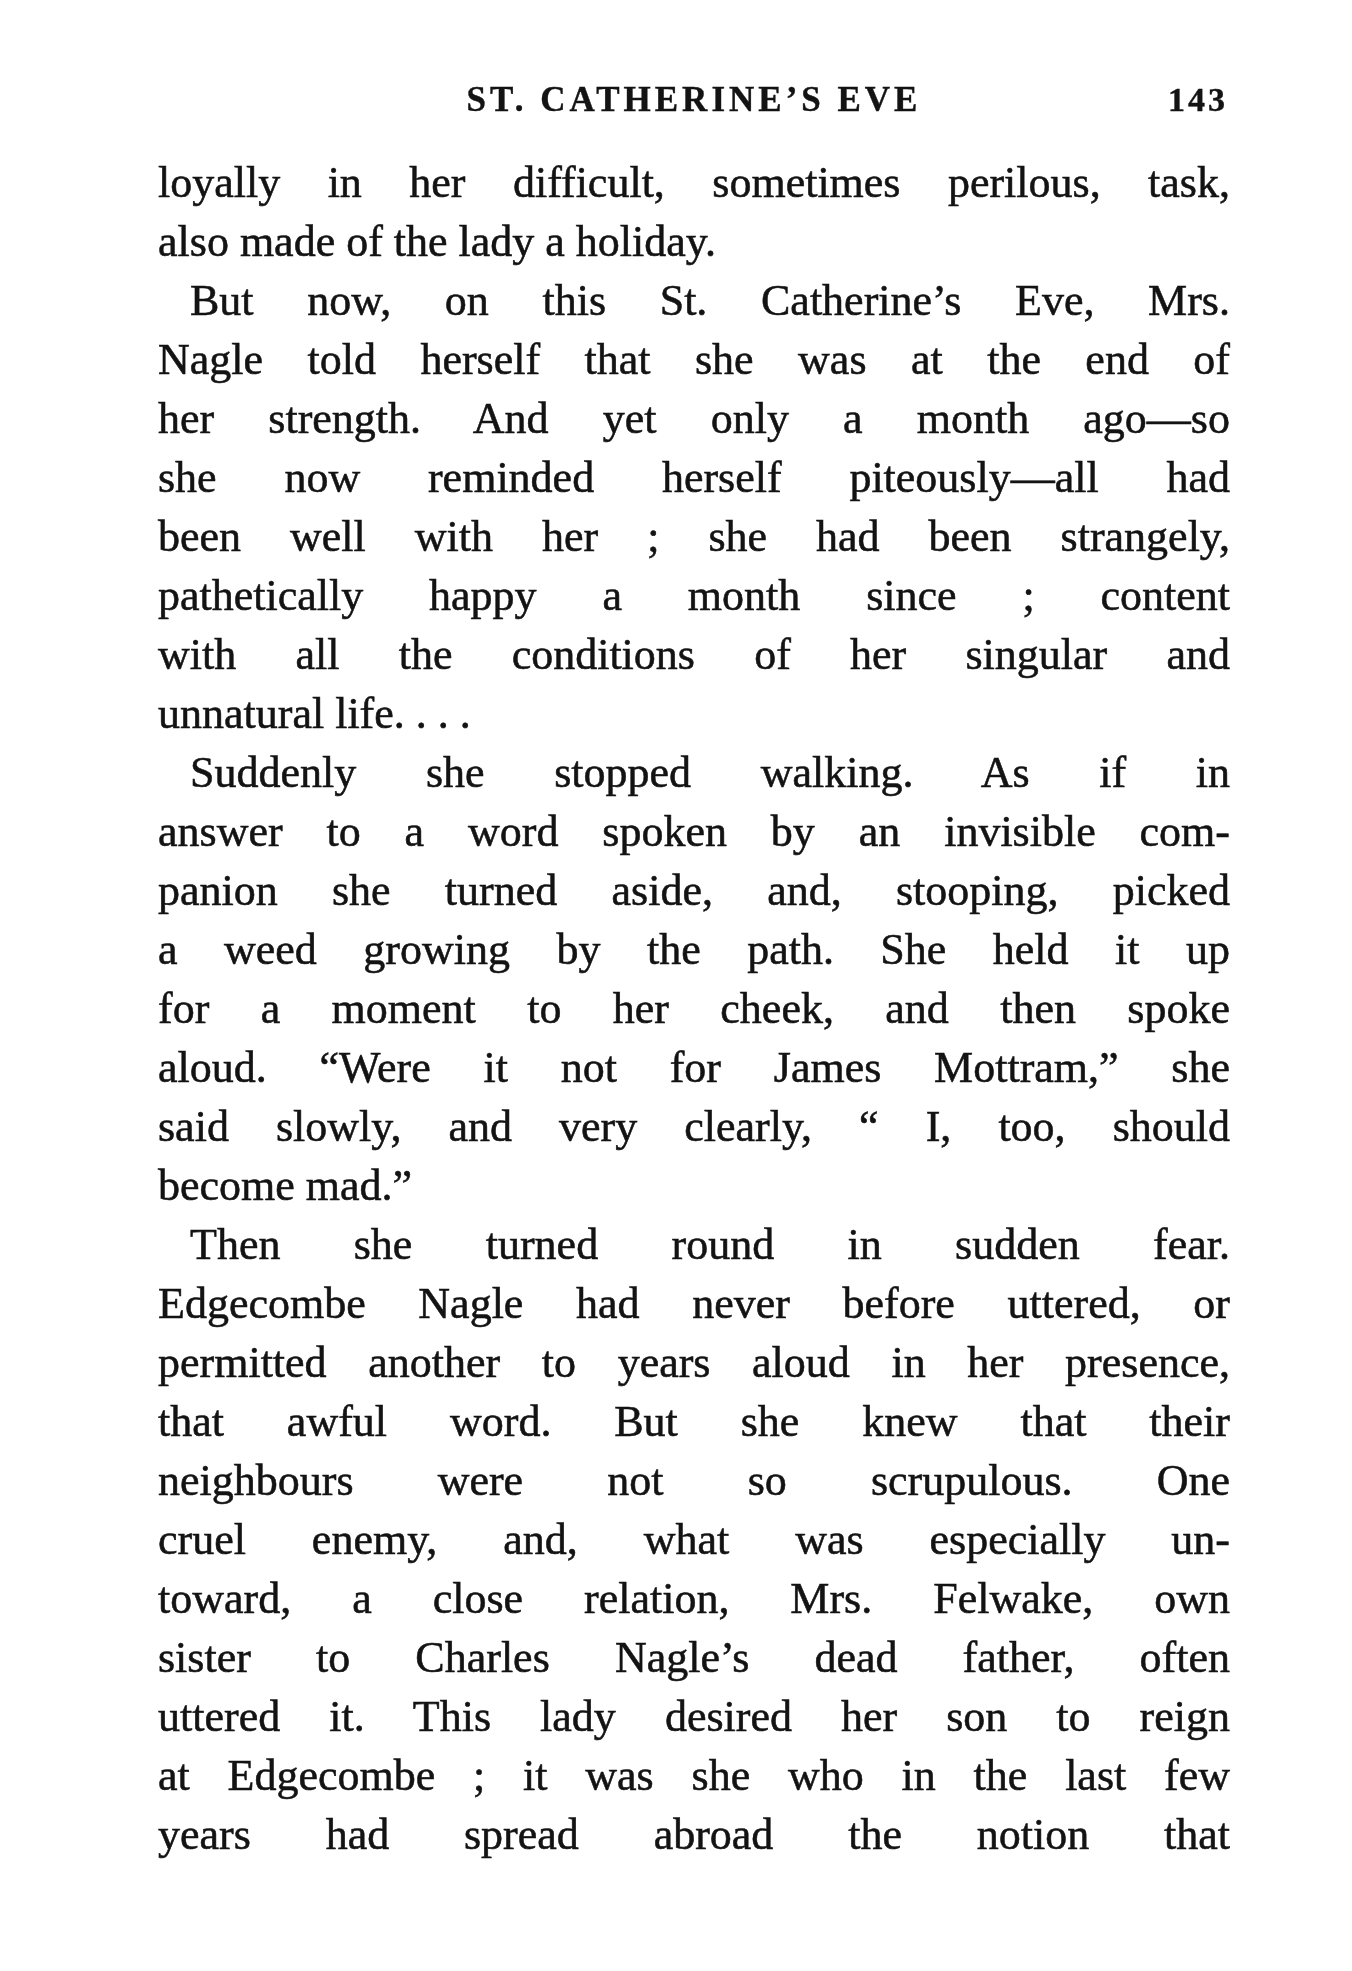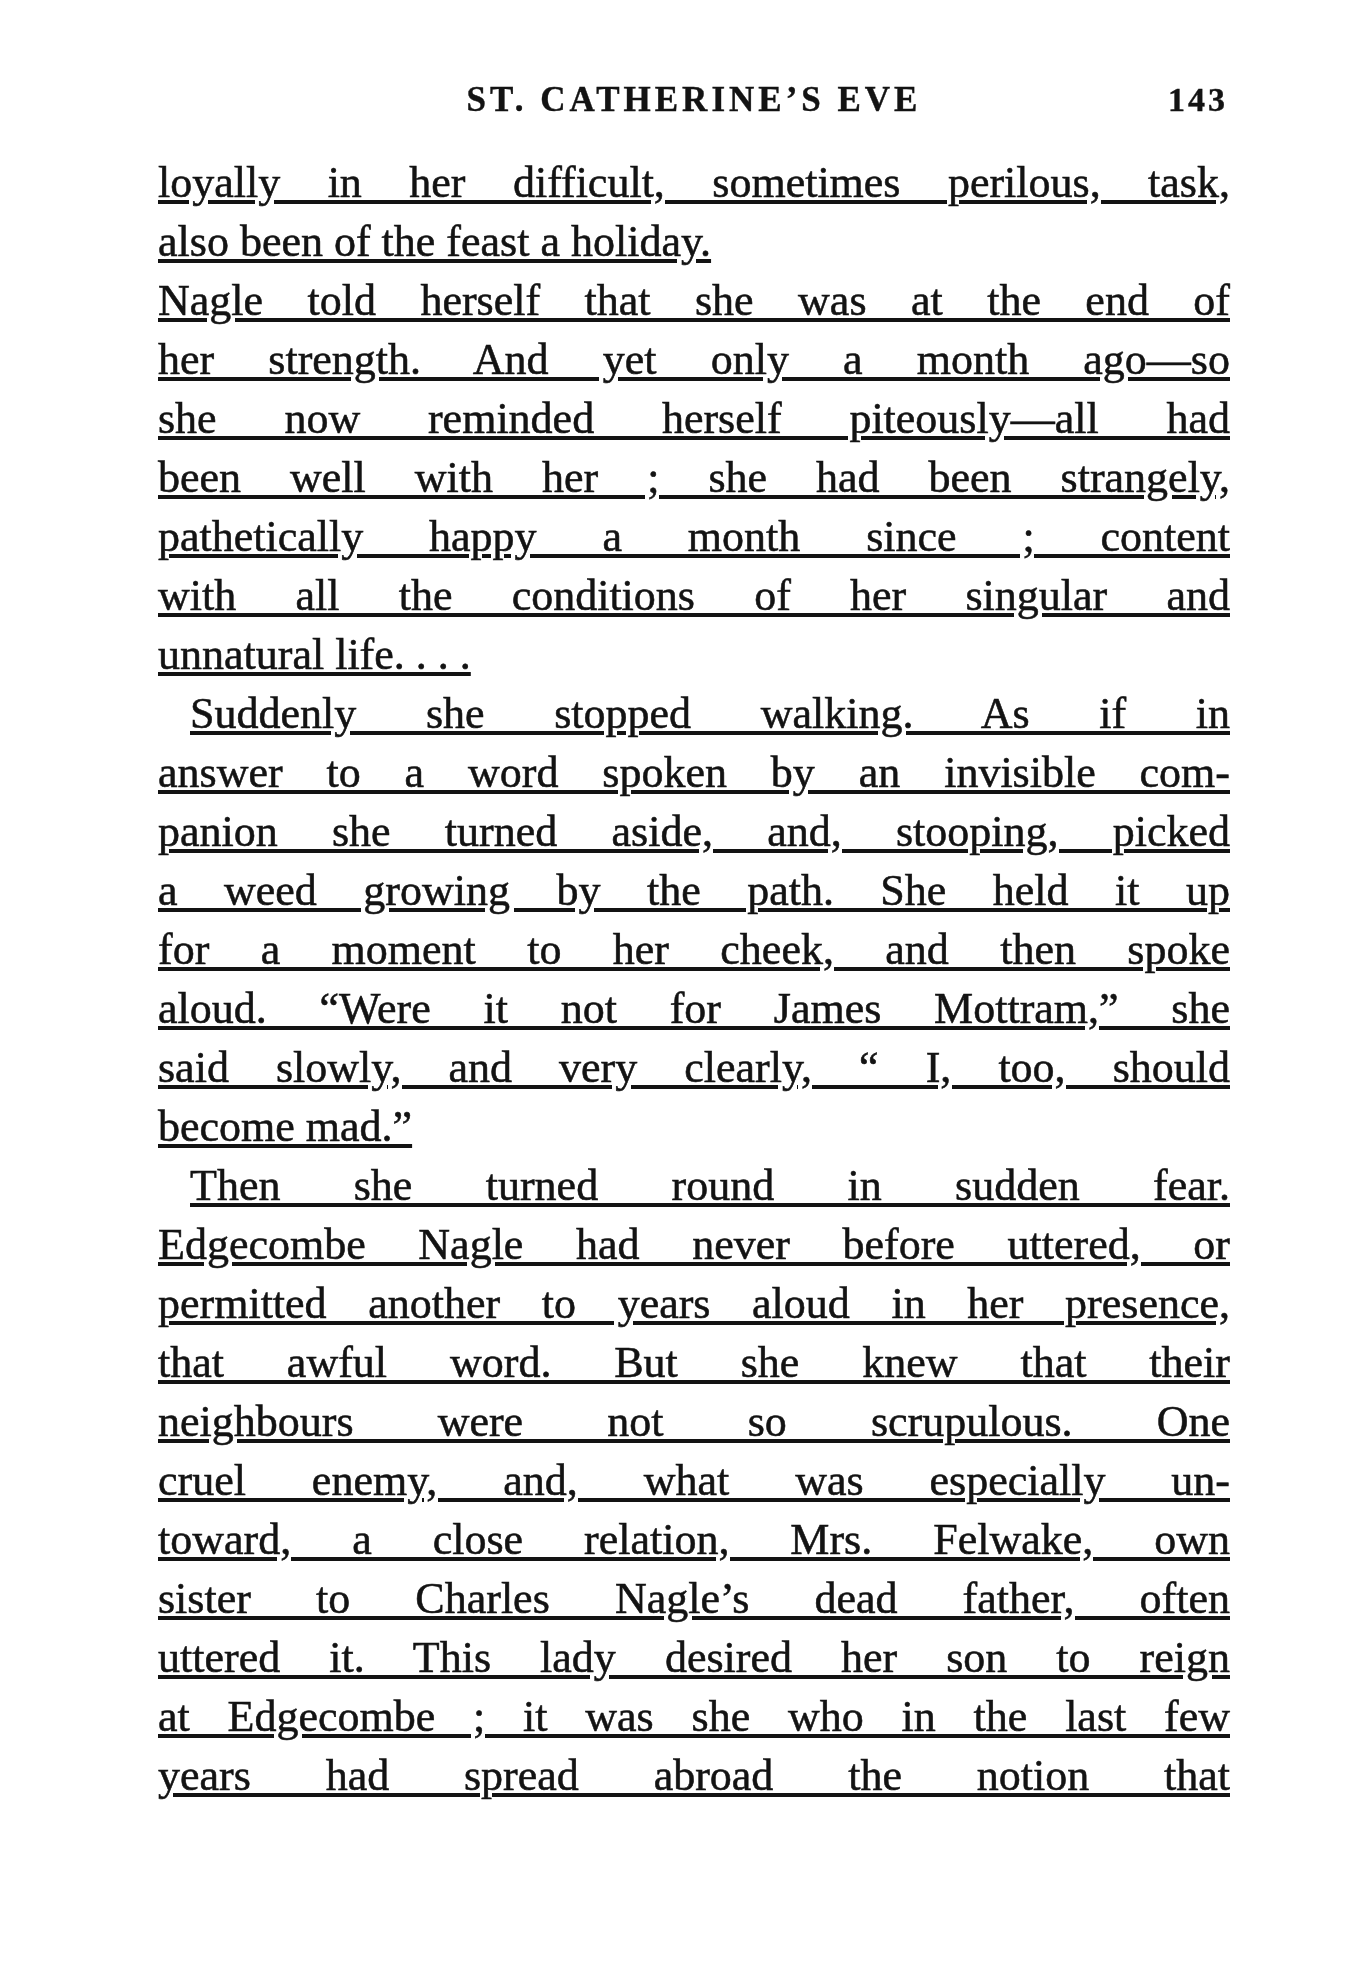--- a/index.html
+++ b/index.html
@@ -37,21 +37,20 @@
     font-weight: bold;
     letter-spacing: 3px;
     text-align: center;
     -webkit-text-stroke: 0.4px #131313;
   }
   .page-body {
     position: absolute;
     left: 158px;
     top: 153px;
     width: 1072px;
-    text-decoration: underline;
   }
   .line {
     font-size: 44px;
     line-height: 59px;
     -webkit-text-stroke: 0.55px #131313;
     text-justify: inter-word;
   }
   .line.just {
     text-align: justify;
     text-align-last: justify;
@@ -63,21 +62,22 @@
 </head>
 <body>
 
 <div class="page">
   <div class="running-header">
     <span class="header-title">ST. CATHERINE’S EVE</span>
     <span class="page-number">143</span>
   </div>
   <div class="page-body">
       <div class="line just">loyally in her difficult, sometimes perilous, task,</div>
-      <div class="line">also been of the feast a holiday.</div>
+      <div class="line">also made of the lady a holiday.</div>
+      <div class="line just indent">But now, on this St. Catherine’s Eve, Mrs.</div>
       <div class="line just">Nagle told herself that she was at the end of</div>
       <div class="line just">her strength. And yet only a month ago—so</div>
       <div class="line just">she now reminded herself piteously—all had</div>
       <div class="line just">been well with her ; she had been strangely,</div>
       <div class="line just">pathetically happy a month since ; content</div>
       <div class="line just">with all the conditions of her singular and</div>
       <div class="line">unnatural life. . . .</div>
       <div class="line just indent">Suddenly she stopped walking. As if in</div>
       <div class="line just">answer to a word spoken by an invisible com-</div>
       <div class="line just">panion she turned aside, and, stooping, picked</div>

